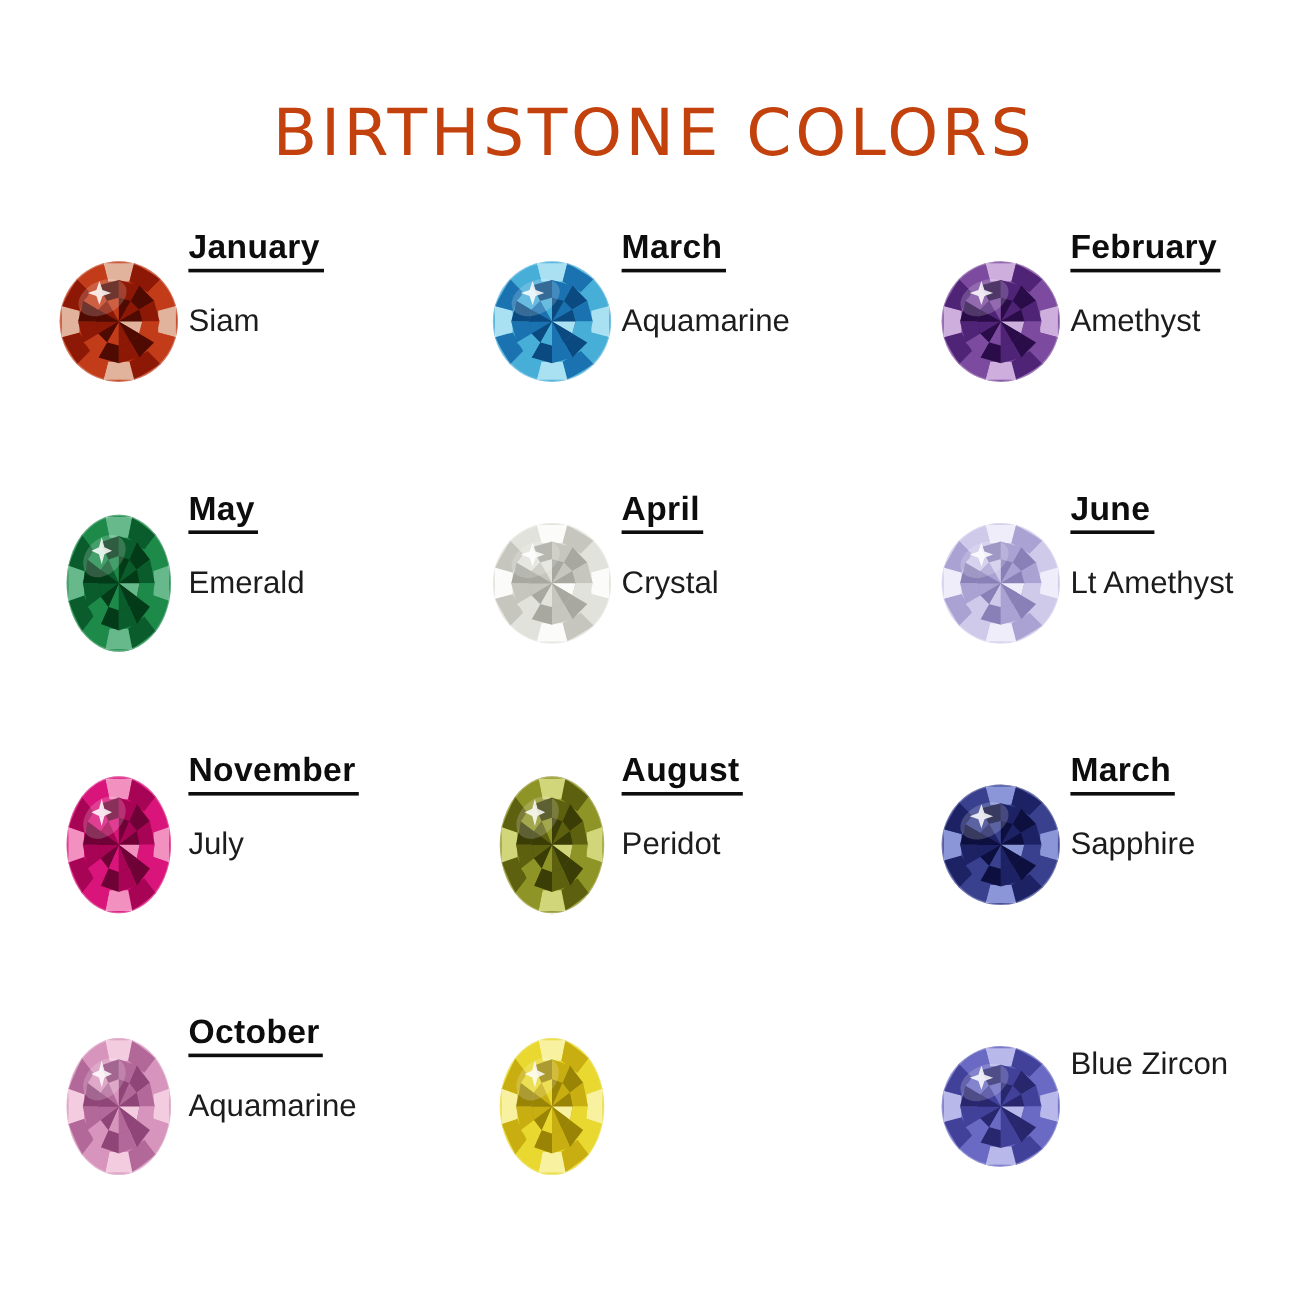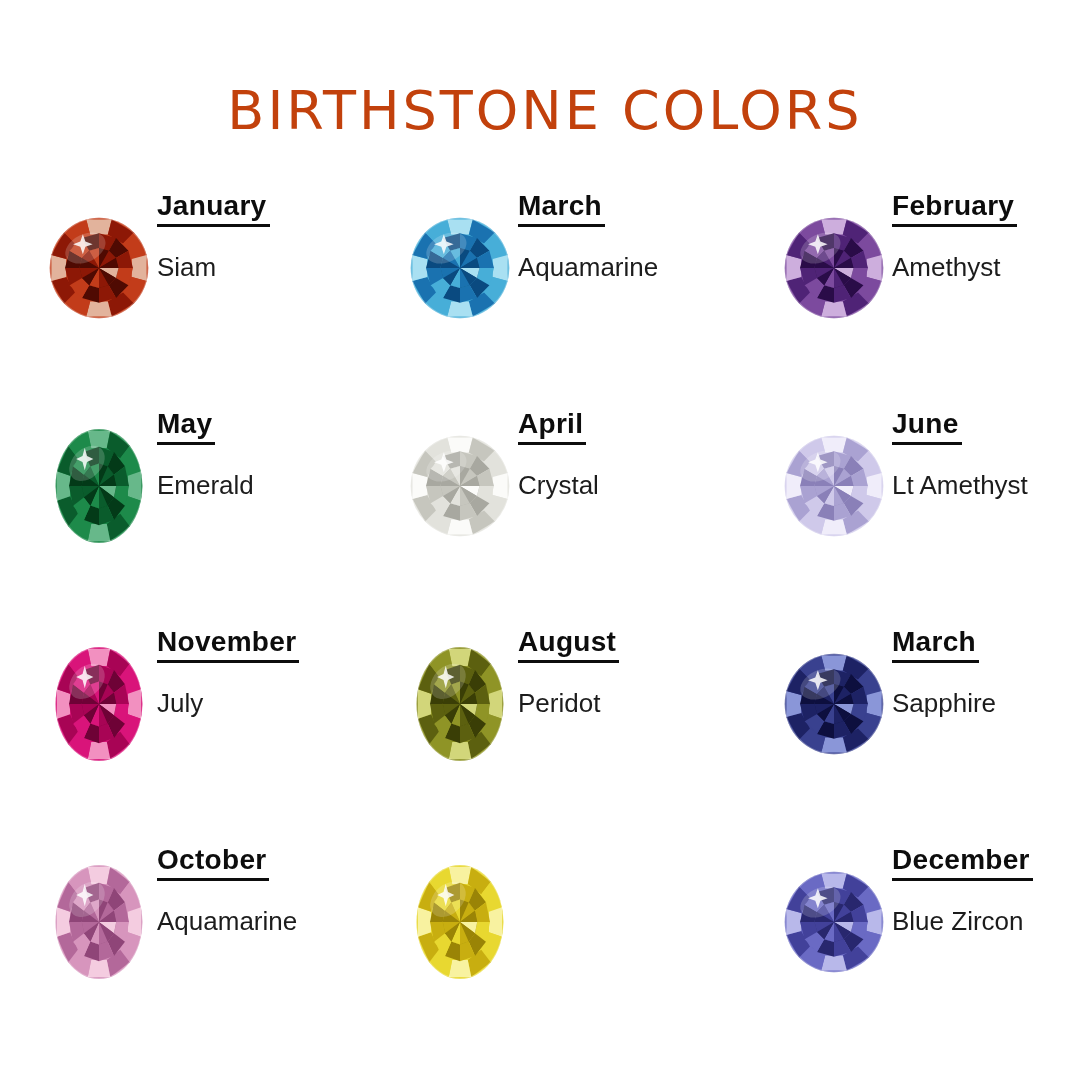--- a/index.html
+++ b/index.html
@@ -634,18 +634,17 @@
             <polygon points="40.1,71.5 37.0,60.0 60.0,60.0" fill="#42419a"></polygon>
             <polygon points="37.0,60.0 40.1,48.5 60.0,60.0" fill="#28276e"></polygon>
             <polygon points="40.1,48.5 48.5,40.1 60.0,60.0" fill="#42419a"></polygon>
             <polygon points="48.5,40.1 60.0,37.0 60.0,60.0" fill="#6a6ac4"></polygon>
             <ellipse cx="44" cy="37" rx="25" ry="16" fill="#ffffff" opacity="0.18" transform="rotate(-25 44 37)"></ellipse>
             <path d="M41 21 L44 29.5 L52.5 32.5 L44 35.5 L41 44 L38 35.5 L29.5 32.5 L38 29.5 Z" fill="#ffffff" opacity="0.85"></path>
             <circle cx="60" cy="60" r="57.4" fill="none" stroke="rgba(255,255,255,0.28)" stroke-width="1.2"></circle>
           </svg>
         </div>
     <div class="text">
-      <span class="month">December</span>
       <div class="stone">Blue Zircon</div>
     </div>
   </div>
 </div>
 </div>
 
 </body></html>

